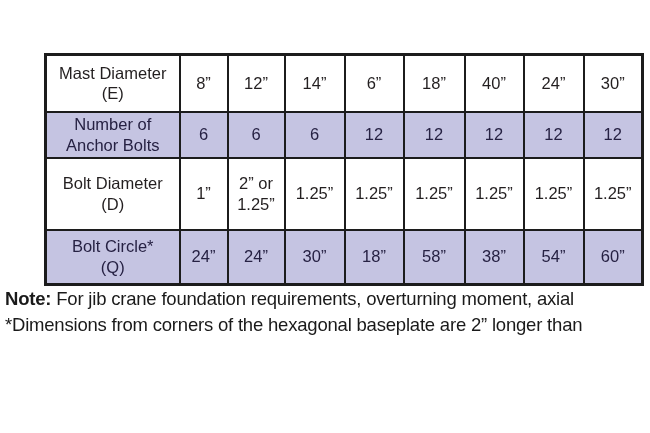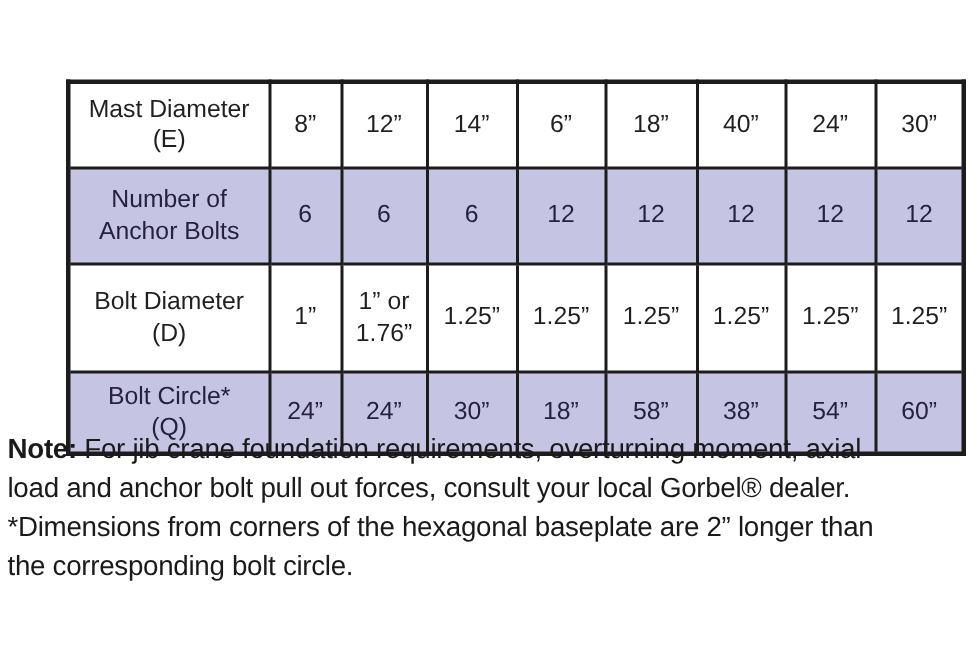--- a/index.html
+++ b/index.html
@@ -83,37 +83,37 @@
 (E)</td>
         <td>8”</td>
         <td>12”</td>
         <td>14”</td>
         <td>6”</td>
         <td>18”</td>
         <td>40”</td>
         <td>24”</td>
         <td>30”</td>
       </tr>
-      <tr class="shaded" style="height:64px">
+      <tr class="shaded" style="height:46px">
         <td class="label-cell">Number of
 Anchor Bolts</td>
         <td>6</td>
         <td>6</td>
         <td>6</td>
         <td>12</td>
         <td>12</td>
         <td>12</td>
         <td>12</td>
         <td>12</td>
       </tr>
       <tr class="plain" style="height:72px">
         <td class="label-cell">Bolt Diameter
 (D)</td>
         <td>1”</td>
-        <td>1” or 1.76”</td>
+        <td>2” or 1.25”</td>
         <td>1.25”</td>
         <td>1.25”</td>
         <td>1.25”</td>
         <td>1.25”</td>
         <td>1.25”</td>
         <td>1.25”</td>
       </tr>
       <tr class="shaded" style="height:55px">
         <td class="label-cell">Bolt Circle*
 (Q)</td>
@@ -125,16 +125,14 @@
         <td>38”</td>
         <td>54”</td>
         <td>60”</td>
       </tr>
     </tbody>
   </table>
 </div>
 
 <div class="note">
   <div class="note-line"><span class="bold">Note:</span><span> For jib crane foundation requirements, overturning moment, axial</span></div>
-  <div class="note-line">load and anchor bolt pull out forces, consult your local Gorbel® dealer.</div>
   <div class="note-line">*Dimensions from corners of the hexagonal baseplate are 2” longer than</div>
-  <div class="note-line">the corresponding bolt circle.</div>
 </div>
 
 </body></html>

